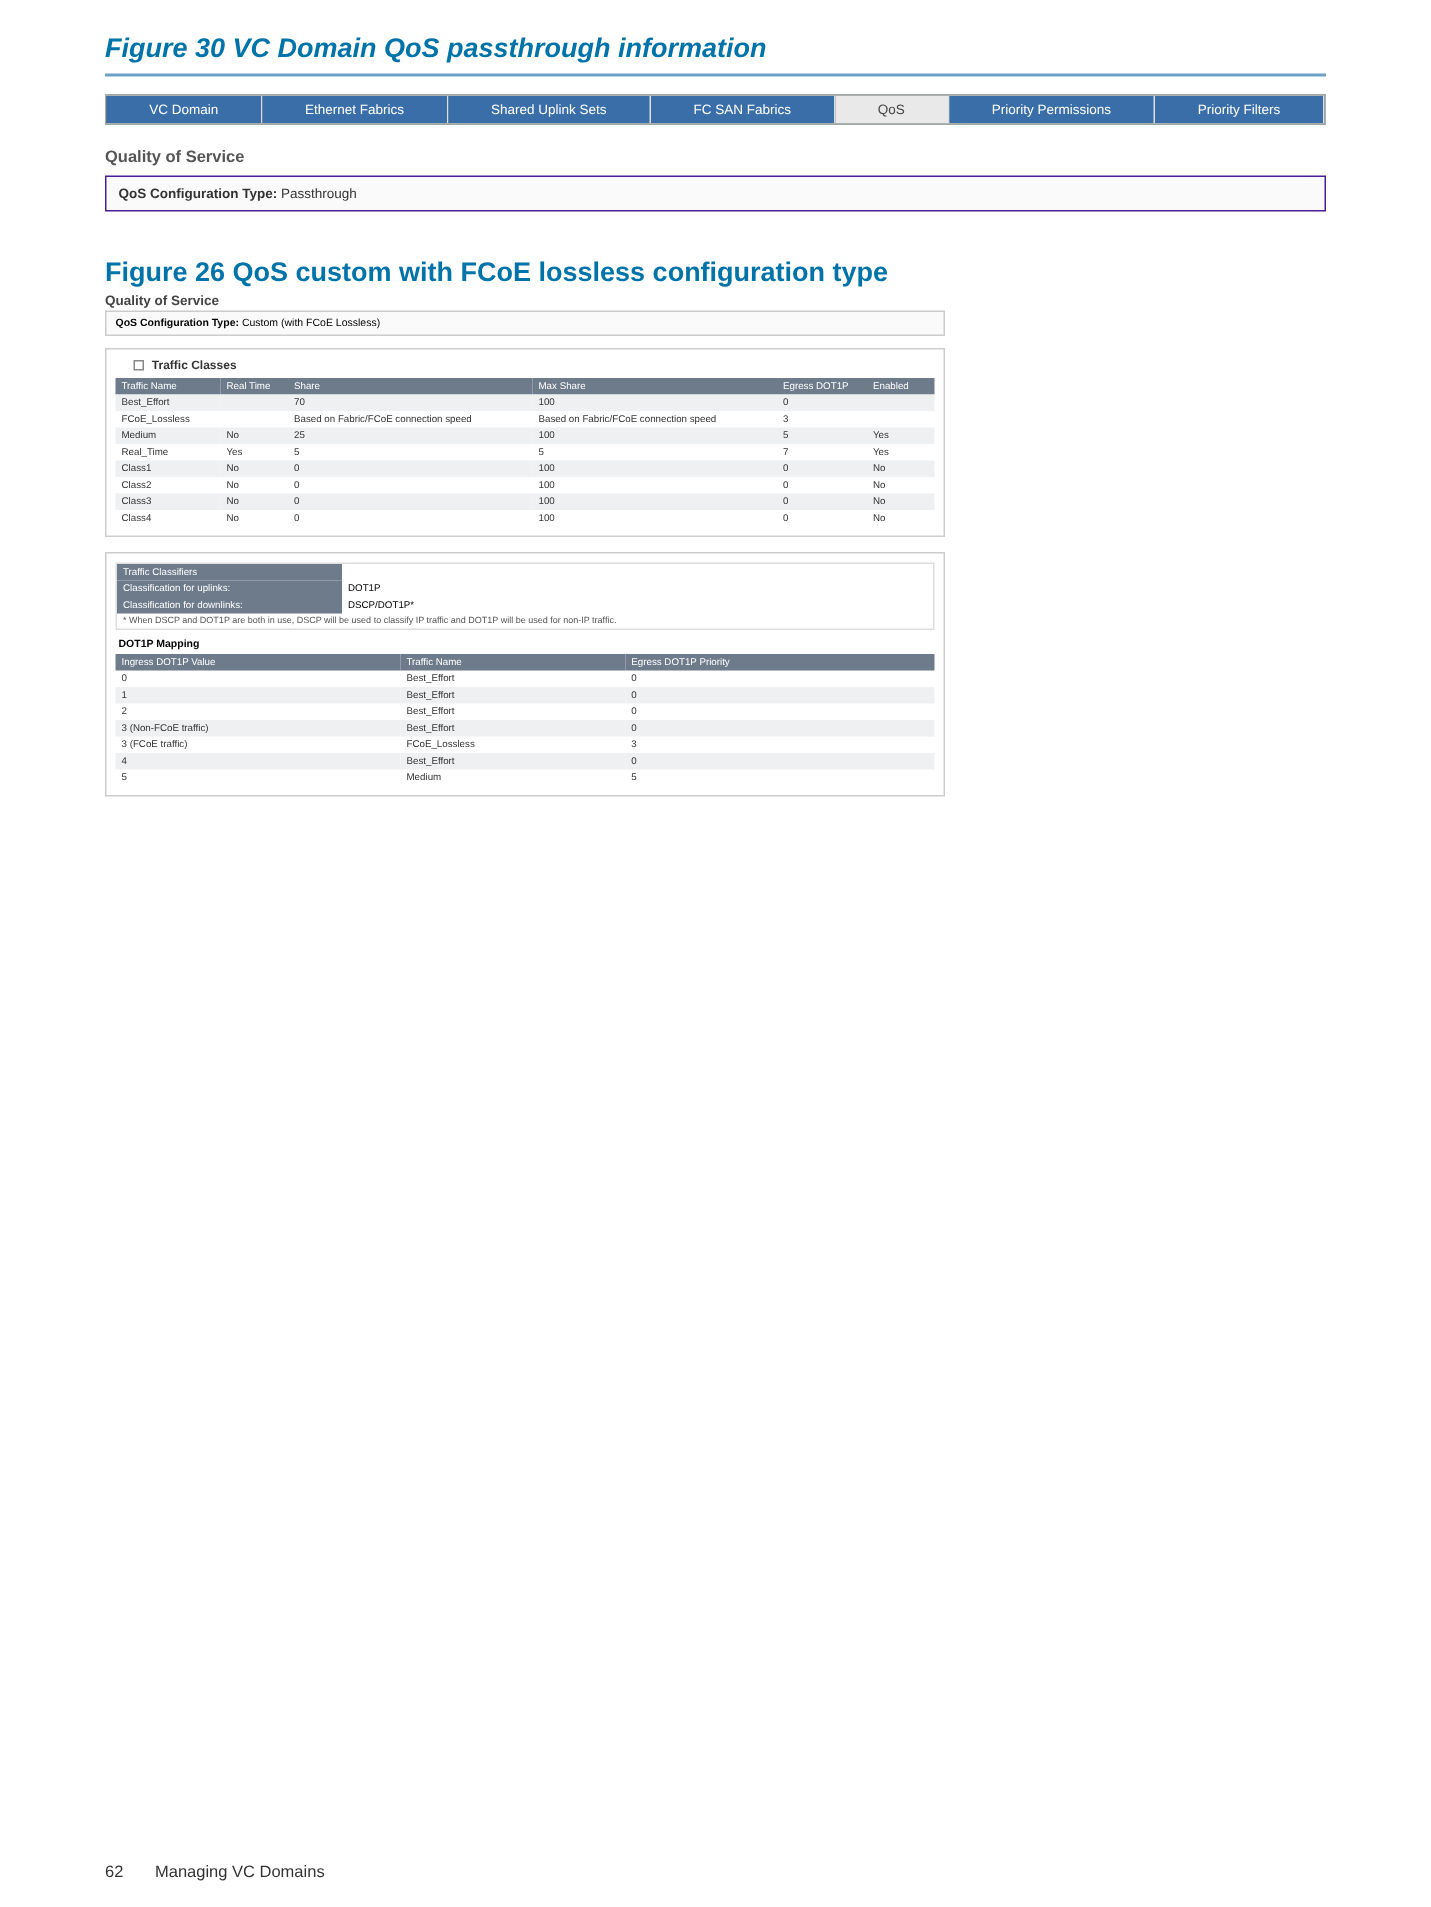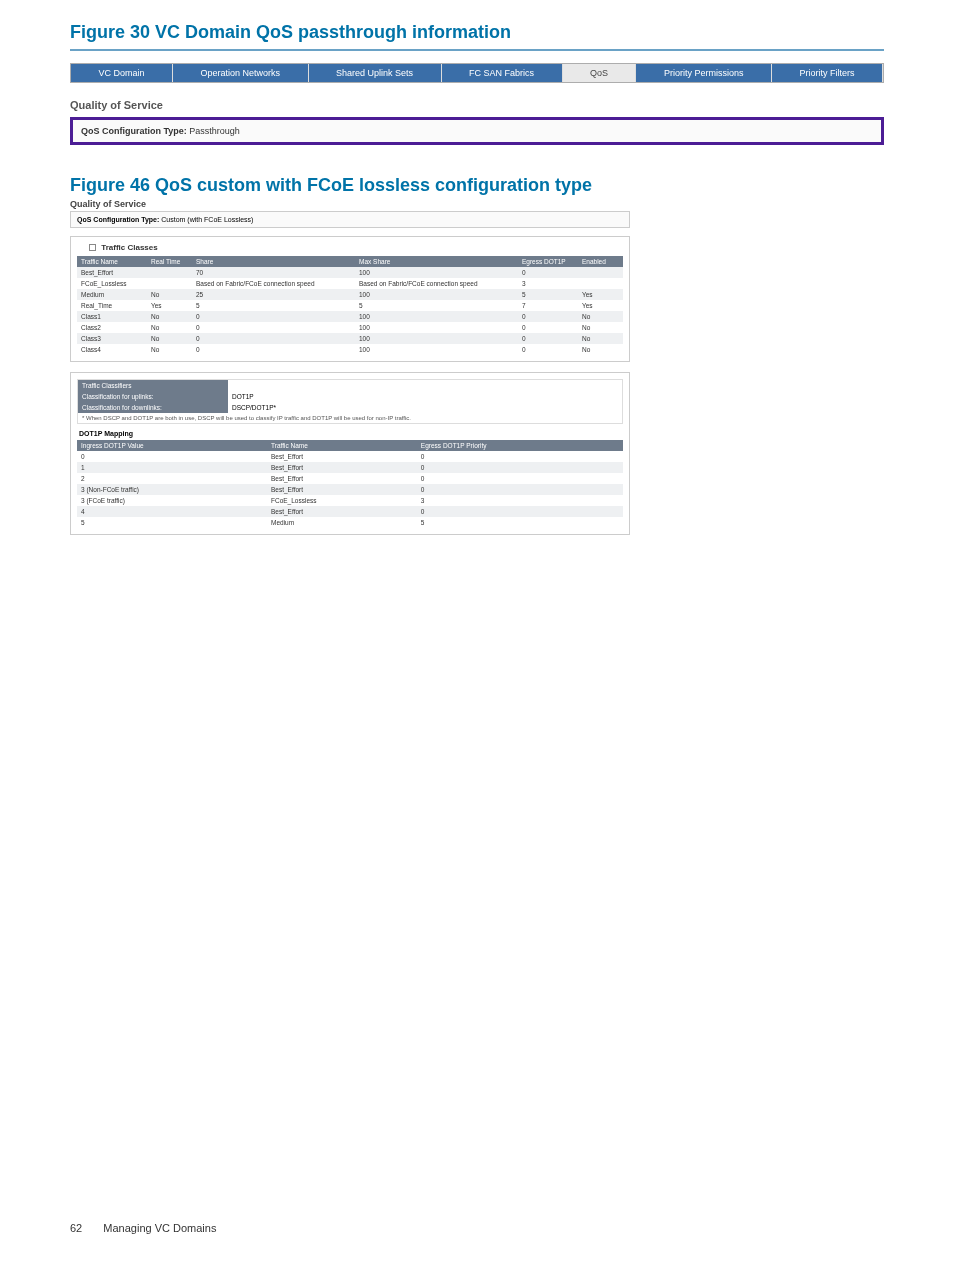--- a/index.html
+++ b/index.html
@@ -1,26 +1,26 @@
 <!DOCTYPE html>
 <html><head>
 <meta charset="utf-8">
 <style>
   * { box-sizing: border-box; margin: 0; padding: 0; }
   body { font-family: Arial, sans-serif; width: 954px; height: 1271px; background: #fff; position: relative; }
   .page { padding: 22px 70px 40px 70px; }
-  .fig-title { color: #0073a8; font-size: 18px; font-weight: bold; margin-bottom: 6px; }
+  .fig-title { color: #0073a8; font-size: 18px; font-weight: bold; margin-bottom: 6px; font-style: italic; }
   .hr-under { height: 2px; background: #6aa2c6; margin-bottom: 12px; }
 
   .tabs { display: flex; border: 1px solid #adadad; background: #14532d; font-size: 9px; }
   .tab { flex: 1 1 auto; padding: 4px 6px; text-align: center; color: #fff; background: #3a6ea8; border-right: 1px solid #ddd; }
   .tab.qos { background: #e9e9e9; color: #444; }
 
   .qos-section-label { font-size: 11px; font-weight: bold; color: #555; margin: 16px 0 6px 0; }
-  .panel { border: 3px solid #4c1d95; background: #fafafa; padding: 6px 8px; font-size: 9px; color: #333; }
+  .panel { border: 1px solid #4c1d95; background: #fafafa; padding: 6px 8px; font-size: 9px; color: #333; }
   .panel-label { font-weight: bold; }
 
   .fig2-wrap { width: 560px; }
   .fig2-title { color: #0073a8; font-size: 18px; font-weight: bold; margin: 30px 0 2px 0; }
   .qos-sub { font-size: 9px; font-weight: bold; color: #444; margin: 3px 0 2px 0; }
   .panel-slim { border: 1px solid #ccc; padding: 4px 6px; font-size: 7px; background: #fafafa; margin-bottom: 8px; }
 
   .section-box { border: 1px solid #ccc; background: #fff; padding: 6px 6px; margin-bottom: 10px; }
   .box-header { font-size: 8px; font-weight: bold; color: #333; margin-bottom: 4px; margin-left: 12px; }
   .box-header .sq { display: inline-block; width: 7px; height: 7px; background: #fff; border: 1px solid #888; margin-right: 3px; vertical-align: middle; }
@@ -34,48 +34,48 @@
   .classifiers-label-row .lbl { background:#6e7b8b; color:#fff; font-size:6.5px; padding:2px 4px; width:150px; }
   .classifiers-label-row .val { font-size:6.5px; padding:2px 4px; flex:1; }
   .foot-note { font-size: 6px; color: #555; padding: 2px 4px; }
   .sub-bold { font-size: 7px; font-weight: bold; margin: 6px 0 3px 2px; }
 
   table.dot1p { width: 100%; border-collapse: collapse; font-size: 6.5px; }
   table.dot1p th { background: #6e7b8b; color: #fff; text-align: left; padding: 2px 4px; font-weight: normal; }
   table.dot1p td { padding: 2px 4px; color: #333; }
   table.dot1p tr.alt { background: #eef0f2; }
 
-  .footer { position: absolute; bottom: 37px; left: 70px; font-size: 11px; color: #333; }
+  .footer { position: absolute; bottom: 17px; left: 70px; font-size: 11px; color: #333; }
   .footer .pg { margin-right: 18px; }
 </style>
 </head>
 <body>
 
 <div class="page">
 
   <div class="fig-title">Figure 30 VC Domain QoS passthrough information</div>
   <div class="hr-under"></div>
 
   <div class="tabs">
     <div class="tab">VC Domain</div>
-    <div class="tab">Operation Networks</div>
+    <div class="tab">Ethernet Fabrics</div>
     <div class="tab">Shared Uplink Sets</div>
     <div class="tab">FC SAN Fabrics</div>
     <div class="tab qos">QoS</div>
     <div class="tab">Priority Permissions</div>
     <div class="tab">Priority Filters</div>
   </div>
 
   <div class="qos-section-label">Quality of Service</div>
   <div class="panel">
     <span class="panel-label">QoS Configuration Type:</span>
     <span>Passthrough</span>
   </div>
 
-  <div class="fig2-title">Figure 46 QoS custom with FCoE lossless configuration type</div>
+  <div class="fig2-title">Figure 26 QoS custom with FCoE lossless configuration type</div>
   <div class="fig2-wrap">
     <div class="qos-sub">Quality of Service</div>
     <div class="panel-slim">
       <span class="panel-label">QoS Configuration Type:</span>
       <span>Custom (with FCoE Lossless)</span>
     </div>
 
     <div class="section-box">
       <div class="box-header">
         <span class="sq"></span>

